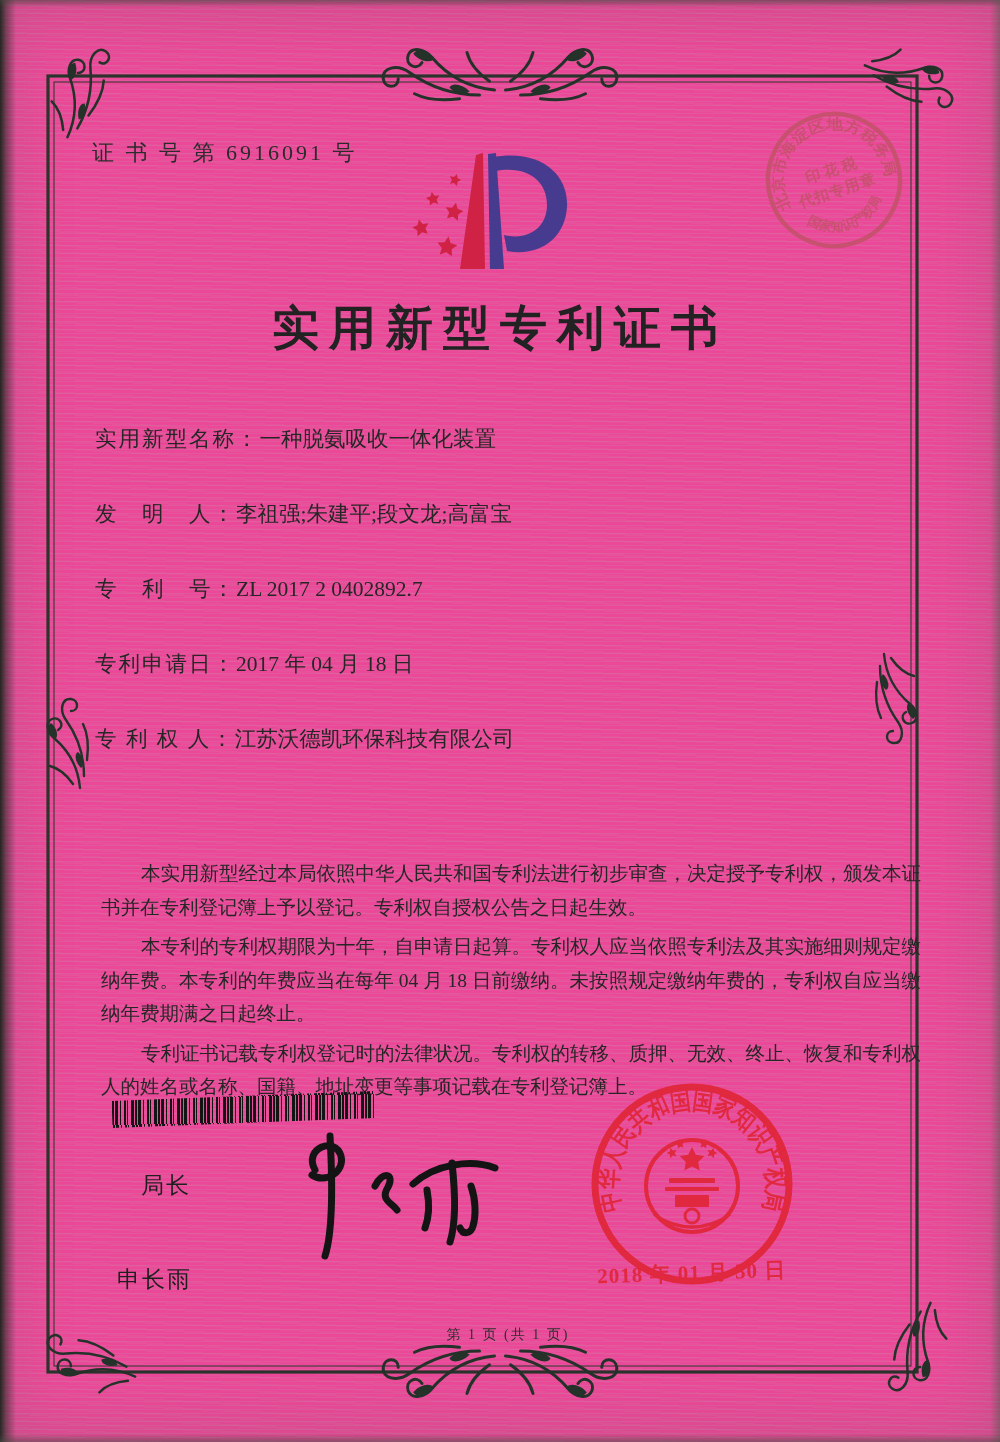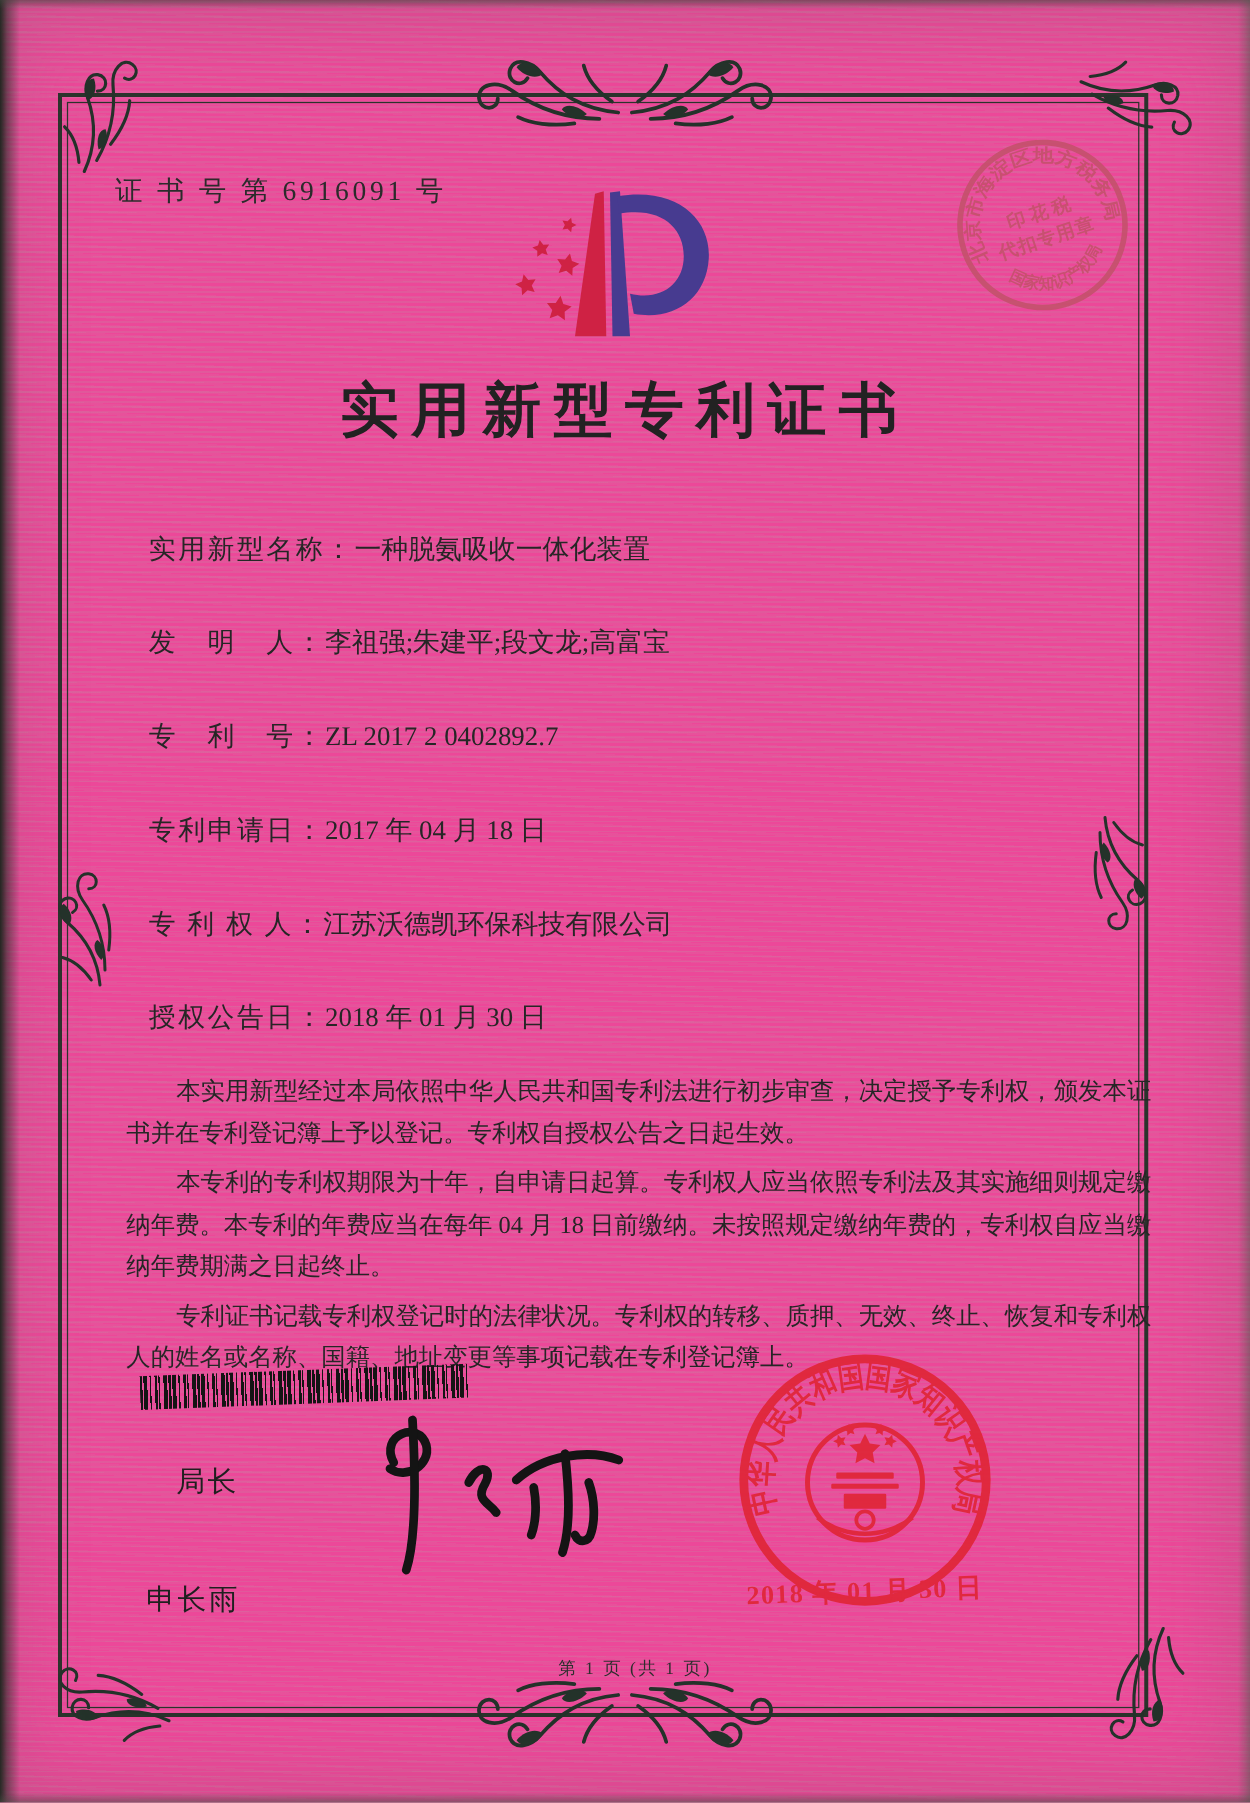--- a/index.html
+++ b/index.html
@@ -28,21 +28,21 @@
   .frame-svg{position:absolute;left:0;top:0;pointer-events:none;}
 
   .cert-no{position:absolute;left:92px;top:138px;font-size:22px;letter-spacing:3px;}
 
   .logo{position:absolute;left:383px;top:150px;width:240px;height:152px;}
 
   .title{position:absolute;left:0;top:297px;width:1000px;text-align:center;
     font-size:47px;font-weight:bold;letter-spacing:10px;color:#222;}
 
   .field{position:absolute;left:95px;white-space:nowrap;font-size:21.5px;color:#262626;}
-  .field .lab{letter-spacing:2px;margin-left:24px;}
+  .field .lab{letter-spacing:2px;}
   .f1{top:424px}.f2{top:499px}.f3{top:574px}.f4{top:649px}.f5{top:724px}.f6{top:799px}
 
   .paras{position:absolute;left:95px;top:851px;width:832px;font-size:19.5px;
     line-height:33.5px;text-align:justify;color:#262626;}
   .paras p{margin:6px;text-indent:2.05em;}
 
   .barcode{position:absolute;left:112px;top:1096px;width:263px;height:27px;
     transform:rotate(-2.2deg);
     background:repeating-linear-gradient(90deg,
       #141414 0 2px, transparent 2px 3px,
@@ -131,23 +131,20 @@
     <span class="lab">发　明　人：</span><span>李祖强;朱建平;段文龙;高富宝</span>
   </div>
   <div class="field f3">
     <span class="lab">专　利　号：</span><span>ZL 2017 2 0402892.7</span>
   </div>
   <div class="field f4">
     <span class="lab">专利申请日：</span><span>2017 年 04 月 18 日</span>
   </div>
   <div class="field f5">
     <span class="lab">专 利 权 人：</span><span>江苏沃德凯环保科技有限公司</span>
-  </div>
-  <div class="field f6">
-    <span class="lab">授权公告日：</span><span>2018 年 01 月 30 日</span>
   </div>
 
   <div class="paras">
     <p>本实用新型经过本局依照中华人民共和国专利法进行初步审查，决定授予专利权，颁发本证书并在专利登记簿上予以登记。专利权自授权公告之日起生效。</p>
     <p>本专利的专利权期限为十年，自申请日起算。专利权人应当依照专利法及其实施细则规定缴纳年费。本专利的年费应当在每年 04 月 18 日前缴纳。未按照规定缴纳年费的，专利权自应当缴纳年费期满之日起终止。</p>
     <p>专利证书记载专利权登记时的法律状况。专利权的转移、质押、无效、终止、恢复和专利权人的姓名或名称、国籍、地址变更等事项记载在专利登记簿上。</p>
   </div>
 
   <div class="barcode"></div>
 

